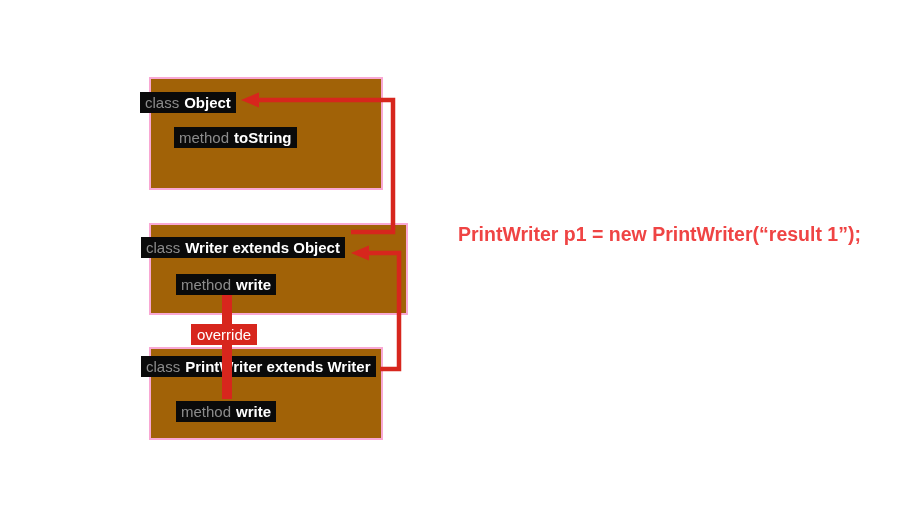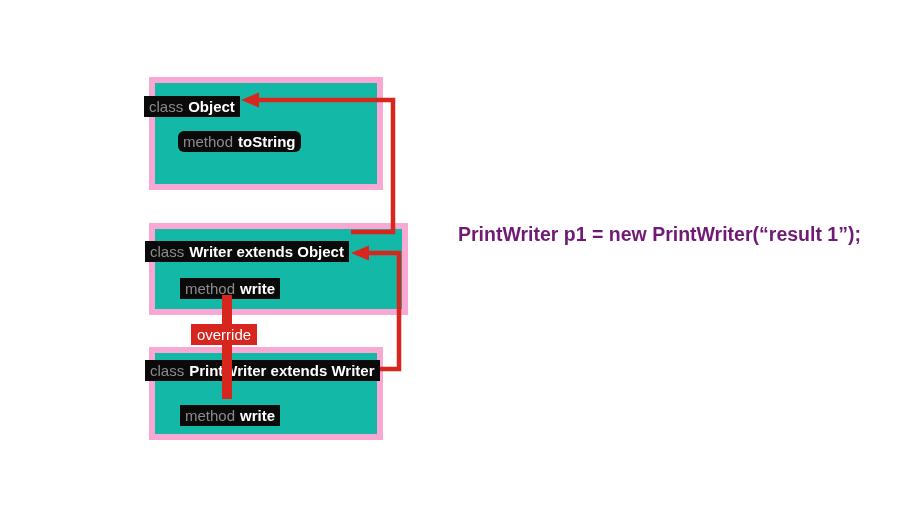--- a/index.html
+++ b/index.html
@@ -9,22 +9,22 @@
     position: relative;
     width: 923px;
     height: 516px;
     background: #ffffff;
     overflow: hidden;
   }
 
   
   .clsbox {
     position: absolute;
-    background: #14b8a6;
-    border: 6px solid #f9a8d4;
+    background: #a16207;
+    border: 2px solid #f9a8d4;
     box-sizing: border-box;
     padding-left: 44px;
   }
   .box-object      { left: 149px; top: 77px;  width: 234px; height: 113px; }
   .box-writer      { left: 149px; top: 223px; width: 259px; height: 92px;  }
   .box-printwriter { left: 149px; top: 347px; width: 234px; height: 93px;  }
 
   
   .lbl {
     position: absolute;
@@ -33,21 +33,21 @@
     font-size: 15px;
     line-height: 15px;
     padding: 3px 5px;
     white-space: nowrap;
     z-index: 2;
   }
   .lbl .muted { color: #8c8c8c; font-weight: 400; margin-right: 5px; }
   .lbl .name  { color: #ffffff; font-weight: 700; }
 
   .lbl-class-object      { left: -11px; top: 13px; }
-  .lbl-method-tostring   { left: 23px;  top: 48px; border-radius: 6px; }
+  .lbl-method-tostring   { left: 23px;  top: 48px; }
   .lbl-class-writer      { left: -10px; top: 12px; }
   .lbl-method-write-w    { left: 25px;  top: 49px; }
   .lbl-class-printwriter { left: -10px; top: 7px;  }
   .lbl-method-write-pw   { left: 25px;  top: 52px; }
 
   
   .arrow-layer {
     position: absolute;
     left: 0; top: 0;
     width: 923px; height: 516px;
@@ -58,21 +58,21 @@
     font-family: "Liberation Sans", sans-serif;
     font-size: 15px;
     fill: #ffffff;
   }
 
   
   .code-block {
     position: absolute;
     left: 458px;
     top: 221px;
-    color: #701a75;
+    color: #ef4444;
     font-size: 19.5px;
     line-height: 26px;
     font-weight: 700;
     white-space: nowrap;
     z-index: 1;
   }
 </style>
 </head>
 <body>
 

